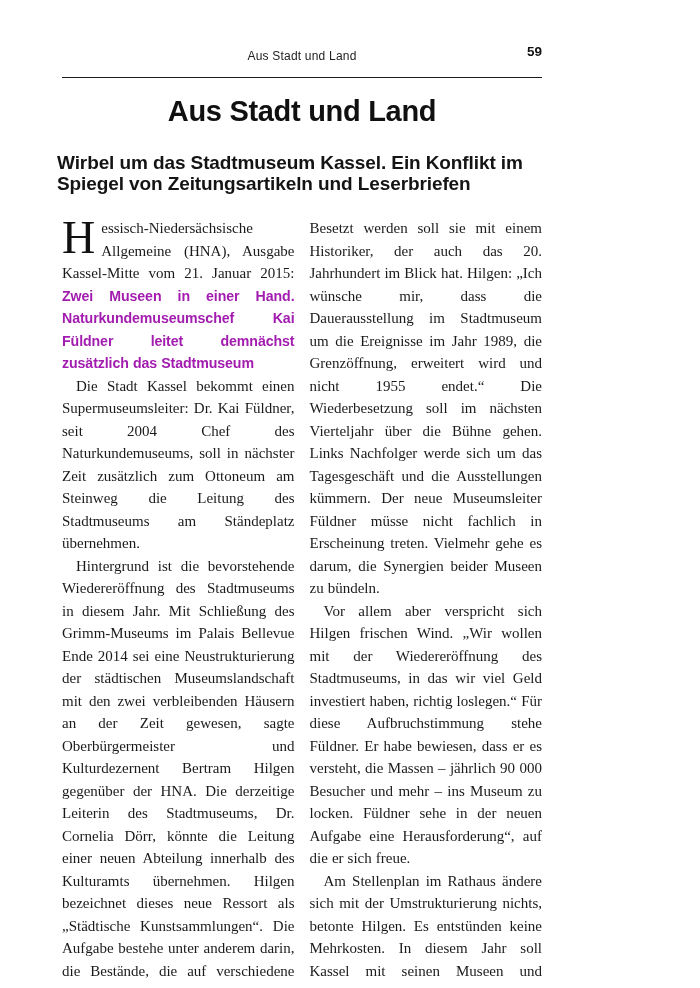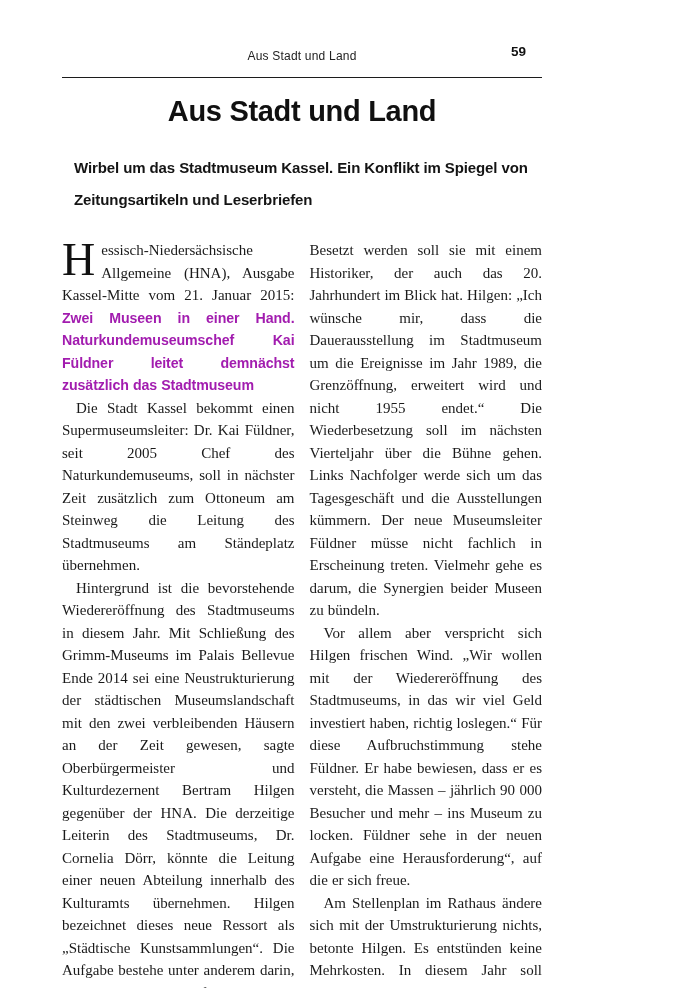--- a/index.html
+++ b/index.html
@@ -14,35 +14,35 @@
   .runhead {
     margin:0 62px; padding-top:46px; padding-bottom:13px;
     border-bottom:1.5px solid #1c1c1c;
     position:relative; text-align:center;
   }
   .runhead-title {
     font-family:"Liberation Sans", sans-serif;
     font-size:12px; color:#222; letter-spacing:0.2px;
   }
   .runhead-page {
-    position:absolute; right:16px; top:44px;
+    position:absolute; right:0; top:44px;
     font-family:"Liberation Sans", sans-serif;
     font-size:13.5px; font-weight:700; color:#111;
   }
 
   
   h1.article-title {
     margin:17px 62px 0; text-align:center;
     font-family:"Liberation Sans", sans-serif;
     font-size:29px; font-weight:700; letter-spacing:-0.3px; color:#101010;
   }
   h2.article-subtitle {
-    margin:24px 74px 0;
+    margin:24px 57px 0;
     font-family:"Liberation Sans", sans-serif;
-    font-size:15px; font-weight:700; line-height:32px; color:#141414;
+    font-size:19px; font-weight:700; line-height:21px; color:#141414;
     letter-spacing:-0.1px;
   }
 
   
   .columns {
     margin:23px 62px 0; display:flex; gap:15px;
   }
   .col { flex:1 1 0; min-width:0; }
   .para {
     margin:0; font-size:15px; line-height:22.5px;
@@ -69,21 +69,21 @@
     <span class="runhead-page">59</span>
   </div>
 
   <h1 class="article-title">Aus Stadt und Land</h1>
 
   <h2 class="article-subtitle">Wirbel um das Stadtmuseum Kassel. Ein Konflikt im Spiegel von Zeitungsartikeln und Leserbriefen</h2>
 
   <div class="columns">
     <div class="col">
         <p class="para"><span class="dropcap">H</span><span>essisch-Niedersächsische Allgemeine (HNA), Ausgabe Kassel-Mitte vom 21. Januar 2015: </span><span class="boldsans">Zwei Museen in einer Hand. Naturkundemuseumschef Kai Füldner leitet demnächst zusätzlich das Stadtmuseum</span></p>
-        <p class="para indent"><span>Die Stadt Kassel bekommt einen Supermuseumsleiter: Dr. Kai Füldner, seit 2005 Chef des Naturkundemuseums, soll in nächster Zeit zusätzlich zum Ottoneum am Steinweg die Leitung des Stadtmuseums am Ständeplatz übernehmen.</span></p>
+        <p class="para indent"><span>Die Stadt Kassel bekommt einen Supermuseumsleiter: Dr. Kai Füldner, seit 2004 Chef des Naturkundemuseums, soll in nächster Zeit zusätzlich zum Ottoneum am Steinweg die Leitung des Stadtmuseums am Ständeplatz übernehmen.</span></p>
         <p class="para indent"><span>Hintergrund ist die bevorstehende Wiedereröffnung des Stadtmuseums in diesem Jahr. Mit Schließung des Grimm-Museums im Palais Bellevue Ende 2014 sei eine Neustrukturierung der städtischen Museumslandschaft mit den zwei verbleibenden Häusern an der Zeit gewesen, sagte Oberbürgermeister und Kulturdezernent Bertram Hilgen gegenüber der HNA. Die derzeitige Leiterin des Stadtmuseums, Dr. Cornelia Dörr, könnte die Leitung einer neuen Abteilung innerhalb des Kulturamts übernehmen. Hilgen bezeichnet dieses neue Ressort als „Städtische Kunstsammlungen“. Die Aufgabe bestehe unter anderem darin, die Bestände, die auf verschiedene Orte in der Stadt verteilt sind und sich auch in Häusern der Museumslandschaft Hessen Kassel befinden, systematisch aufzuarbeiten und zu registrieren. Ob die Kunsthistorikerin Dörr diese Aufgabe übernimmt, sei aber noch nicht entschieden.</span></p>
         <p class="para indent"></p>
       </div>
     <div class="col">
         <p class="para"><span>Besetzt werden soll sie mit einem Historiker, der auch das 20. Jahrhundert im Blick hat. Hilgen: „Ich wünsche mir, dass die Dauerausstellung im Stadtmuseum um die Ereignisse im Jahr 1989, die Grenzöffnung, erweitert wird und nicht 1955 endet.“ Die Wiederbesetzung soll im nächsten Vierteljahr über die Bühne gehen. Links Nachfolger werde sich um das Tagesgeschäft und die Ausstellungen kümmern. Der neue Museumsleiter Füldner müsse nicht fachlich in Erscheinung treten. Vielmehr gehe es darum, die Synergien beider Museen zu bündeln.</span></p>
         <p class="para indent"><span>Vor allem aber verspricht sich Hilgen frischen Wind. „Wir wollen mit der Wiedereröffnung des Stadtmuseums, in das wir viel Geld investiert haben, richtig loslegen.“ Für diese Aufbruchstimmung stehe Füldner. Er habe bewiesen, dass er es versteht, die Massen – jährlich 90 000 Besucher und mehr – ins Museum zu locken. Füldner sehe in der neuen Aufgabe eine Herausforderung“, auf die er sich freue.</span></p>
         <p class="para indent"><span>Am Stellenplan im Rathaus ändere sich mit der Umstrukturierung nichts, betonte Hilgen. Es entstünden keine Mehrkosten. In diesem Jahr soll Kassel mit seinen Museen und musealen Einrichtungen Furore machen, wünscht sich der OB. Im Sommer wird die Grimmwelt eröffnet. Das Ausstellungshaus arbeitet mit Projektleiterin Susanne Völker an der Spitze als gGmbH und ist somit keine Abteilung des Kulturamts mehr. Christina Hein</span></p>
       </div>
   </div>
 

